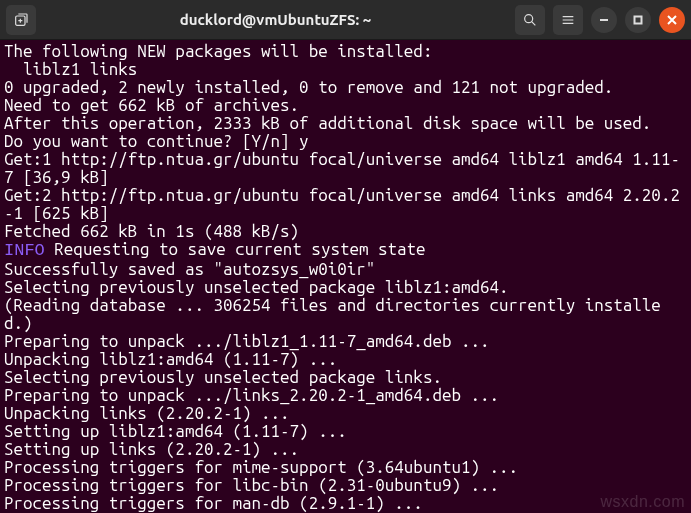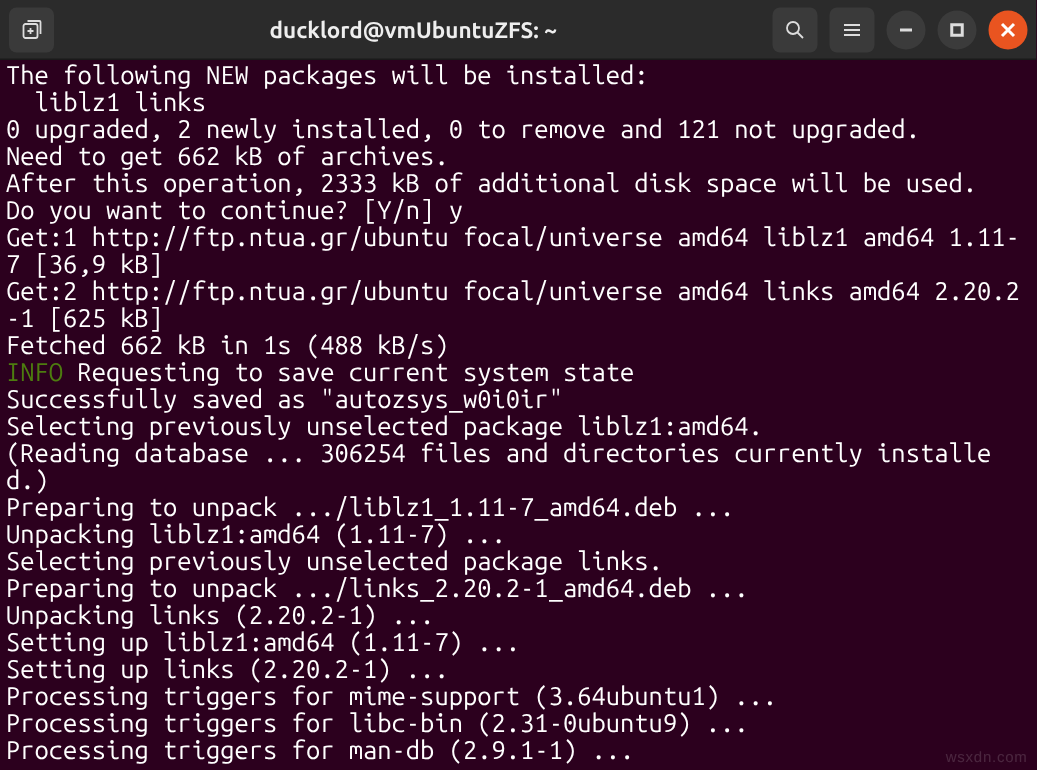--- a/index.html
+++ b/index.html
@@ -89,28 +89,29 @@
       color: #ffffff;
       font-family: "Ubuntu Mono", "DejaVu Sans Mono", monospace;
       font-size: 17px;
       line-height: 18px;
       padding: 2px 4px;
       white-space: pre-wrap;
       word-break: break-all;
       overflow: hidden;
     }
     .info {
-      color: #4d7c0f;
+      color: #8b5cf6;
+      font-family: Liberation Mono, monospace;
     }
     .watermark {
       position: absolute;
       bottom: 2px;
       right: 6px;
       font-family: sans-serif;
-      font-size: 10px;
+      font-size: 16px;
       color: rgba(255,255,255,0.15);
       letter-spacing: 0.5px;
     }
   </style>
 </head>
 <body>
 
 <div class="titlebar">
   <div class="tb-left">
     <div class="tb-btn">

